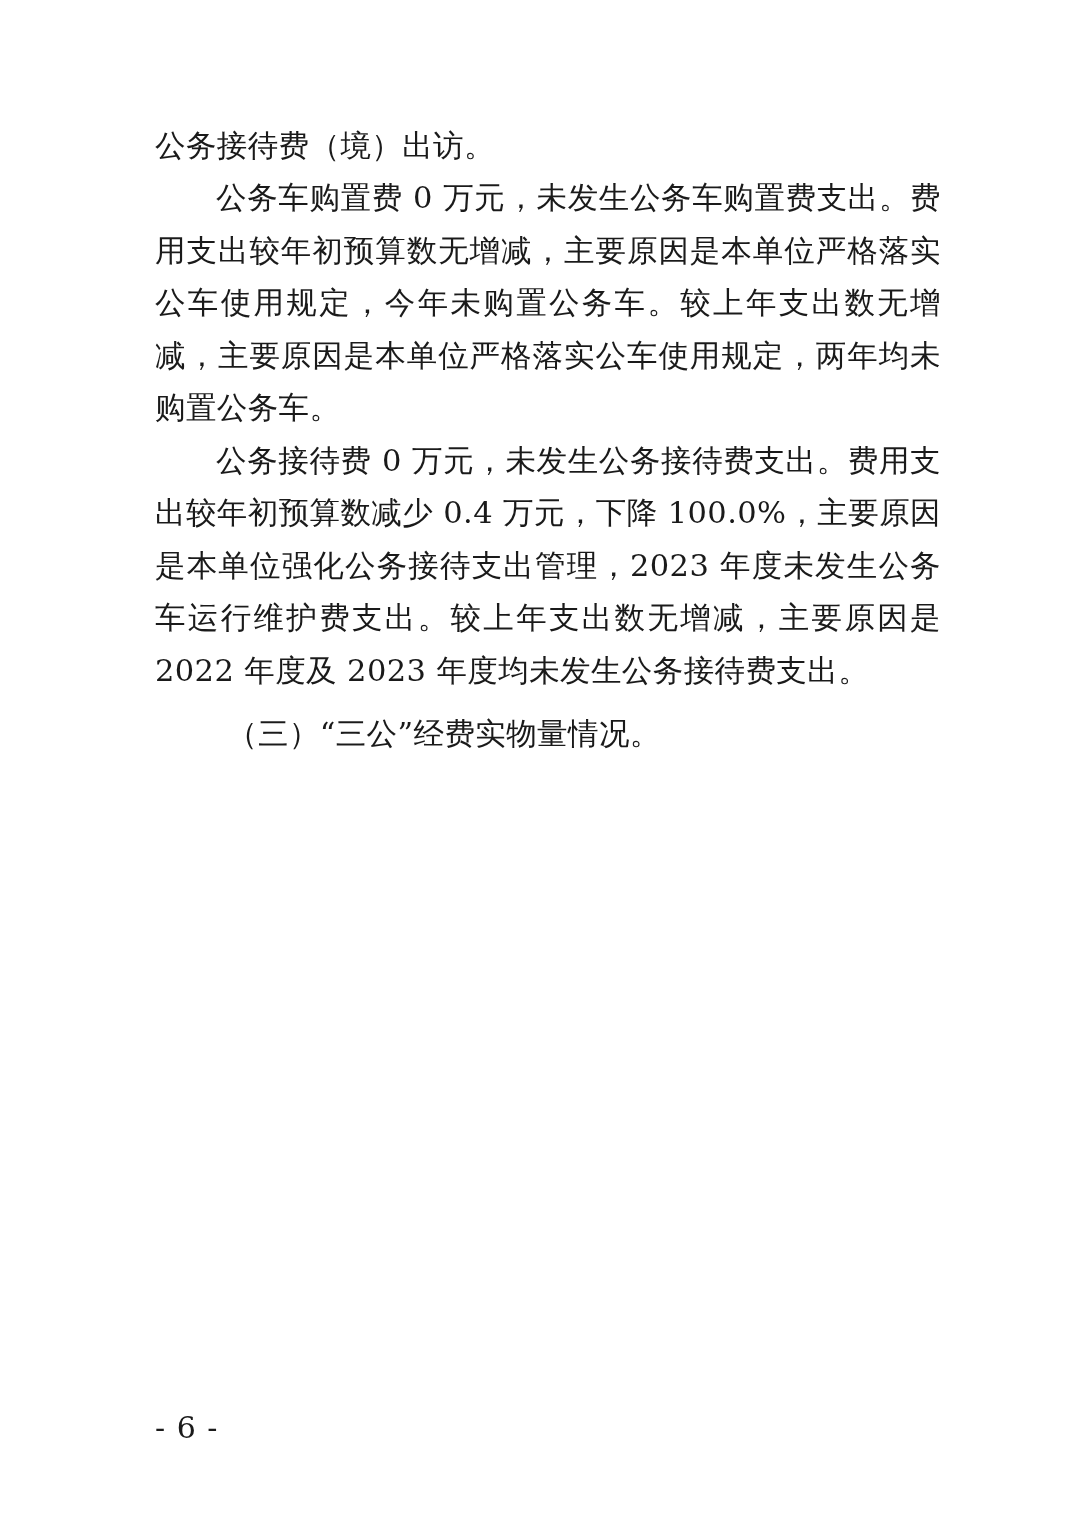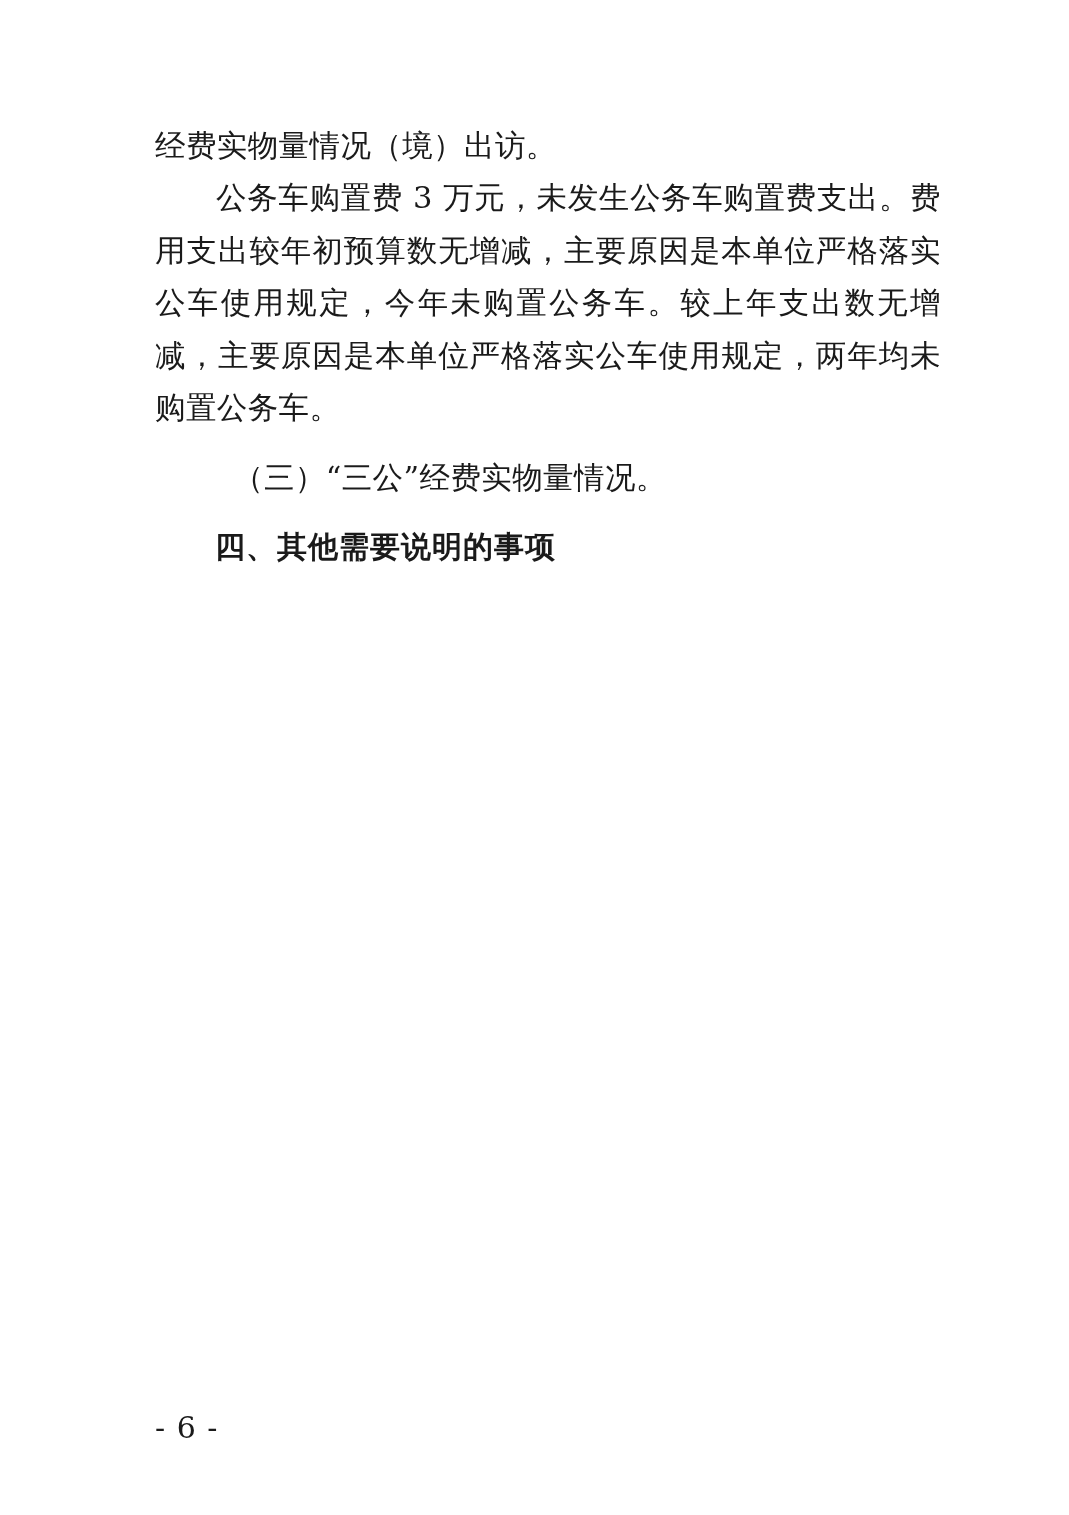--- a/index.html
+++ b/index.html
@@ -39,47 +39,47 @@
   }
   p.heading {
     margin: 0;
     text-indent: 2em;
     font-weight: bold;
     font-family: "DejaVu Sans", "Liberation Sans", sans-serif;
     font-size: 30px;
     letter-spacing: 1px;
   }
   p.subheading {
-    margin: 17px;
+    margin: 11px;
     text-indent: 2em;
   }
   .page-number {
     position: absolute;
     left: 155px;
     bottom: 70px;
     font-size: 30px;
     letter-spacing: 1px;
     font-family: "DejaVu Serif", "Liberation Serif", serif;
     color: #1a1a1a;
   }
 </style>
 </head>
 <body>
 
 <div class="page">
   <div class="doc-body">
 
-    <p class="para noindent">经费实物量情况（境）出访。</p>
+    <p class="para noindent">公务接待费（境）出访。</p>
 
-    <p class="para">公务车购置费 3 万元，未发生公务车购置费支出。费用支出较年初预算数无增减，主要原因是本单位严格落实公车使用规定，今年未购置公务车。较上年支出数无增减，主要原因是本单位严格落实公车使用规定，两年均未购置公务车。</p>
+    <p class="para">公务车购置费 0 万元，未发生公务车购置费支出。费用支出较年初预算数无增减，主要原因是本单位严格落实公车使用规定，今年未购置公务车。较上年支出数无增减，主要原因是本单位严格落实公车使用规定，两年均未购置公务车。</p>
 
 
+    <p class="para"> 公务接待费 0 万元，未发生公务接待费支出。费用支出较年初预算数减少 0.4 万元，下降 100.0%，主要原因是本单位强化公务接待支出管理，2023 年度未发生公务车运行维护费支出。较上年支出数无增减，主要原因是 2022 年度及 2023 年度均未发生公务接待费支出。</p>
 
     <p class="subheading">（三）“三公”经费实物量情况。</p>
 
 
-    <p class="heading">四、其他需要说明的事项</p>
 
 
   </div>
 </div>
 
 <div class="page-number">- 6 -</div>
 
 </body></html>

